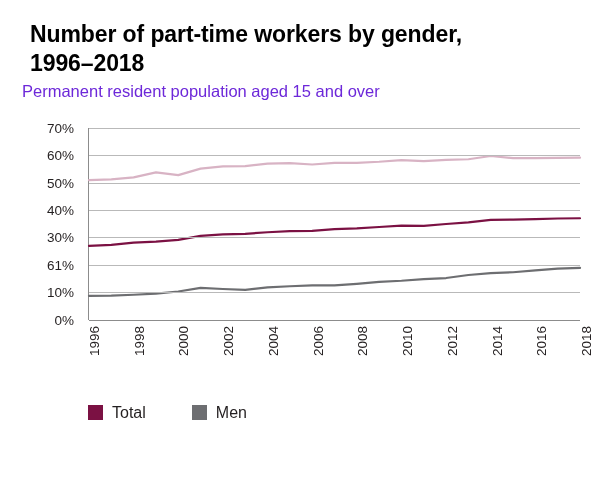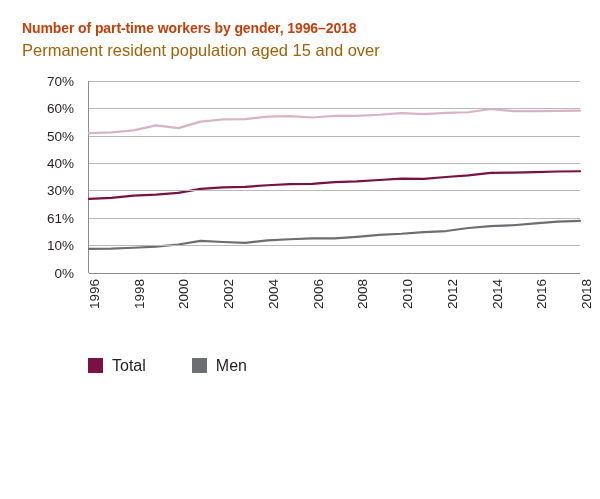--- a/index.html
+++ b/index.html
@@ -15,34 +15,34 @@
     overflow: hidden;
   }
   .page {
     position: relative;
     width: 600px;
     height: 499px;
     box-sizing: border-box;
     padding: 20px 18px 0 22px;
   }
   .title {
-    font-size: 14px;
+    font-size: 23px;
     font-weight: bold;
-    color: #c2410c;
+    color: #000000;
     line-height: 1.28;
     letter-spacing: -0.1px;
-    margin: 0 0 3px 0;
+    margin: 0 0 3px 8px;
     max-width: 470px;
   }
   .subtitle {
     font-size: 16.5px;
     font-weight: normal;
-    color: #a16207;
+    color: #6d28d9;
     line-height: 1.2;
-    margin: 0 0 14px 0;
+    margin: 0 0 20px 0;
   }
   .chart-area {
     position: relative;
     width: 560px;
     height: 260px;
     margin-left: 4px;
   }
   .plot {
     position: absolute;
     left: 62px;

